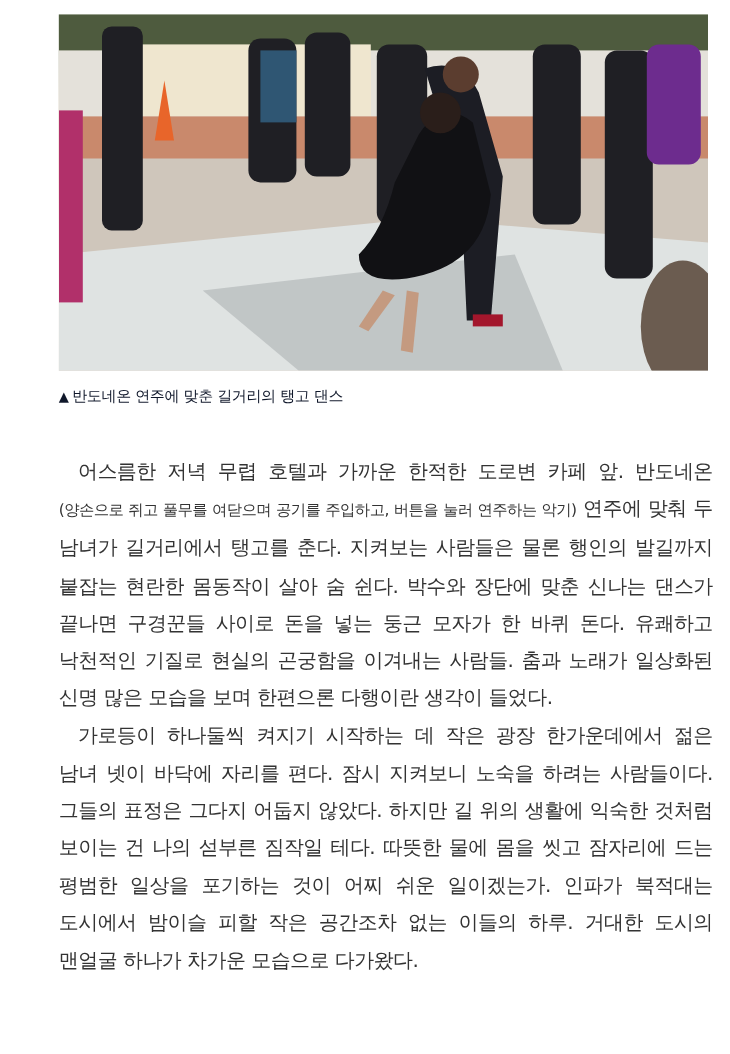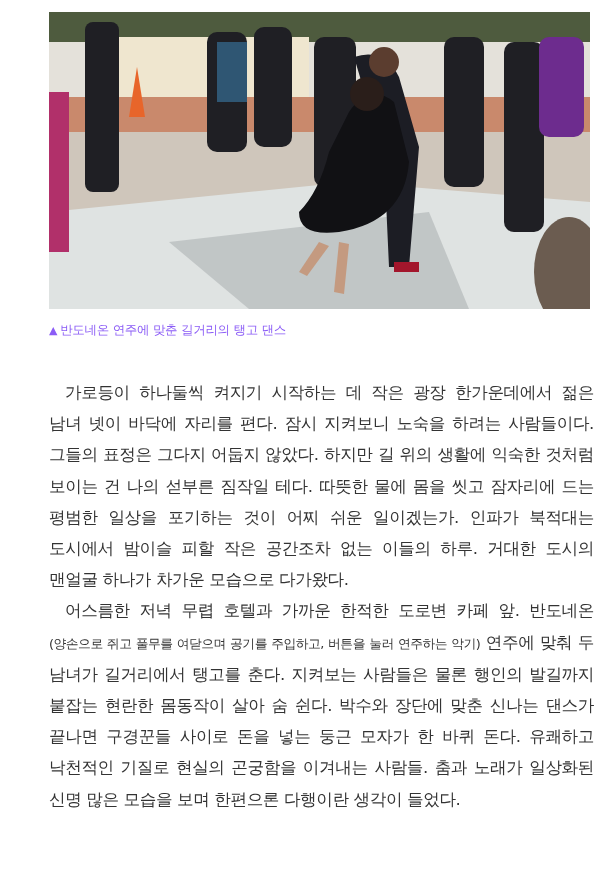--- a/index.html
+++ b/index.html
@@ -1,21 +1,21 @@
 <!DOCTYPE html>
 <html><head>
 <meta charset="utf-8">
 <style>
   html, body { margin: 0; padding: 0; background: #ffffff; }
   body { width: 608px; height: 878px; position: relative; overflow: hidden;
          font-family: "DejaVu Sans", "Liberation Sans", sans-serif; color: #333; }
   .photo { position: absolute; left: 49px; top: 12px; width: 541px; height: 297px; overflow: hidden;
            background: linear-gradient(180deg, #5a6a4a 0%, #b9a98a 25%, #c99a80 45%, #d6cfc2 60%, #e9e6df 80%, #dcdad3 100%); }
   .photo svg { display: block; width: 100%; height: 100%; }
-  .caption { position: absolute; left: 49px; top: 322px; font-size: 12.5px; color: #8b5cf6; letter-spacing: -0.3px; }
+  .caption { position: absolute; left: 49px; top: 322px; font-size: 12.5px; color: #0f172a; letter-spacing: -0.3px; }
   .caption .tri { font-size: 11px; margin-right: 3px; }
   .article { position: absolute; left: 49px; top: 377px; width: 545px; font-size: 16.6px; line-height: 31.2px;
              color: #333; letter-spacing: -0.4px; word-break: keep-all; }
   .article p { margin: 0; text-indent: 16px; text-align: justify; }
   .article .small { font-size: 12.8px; letter-spacing: -0.5px; }
 </style>
 </head>
 <body>
 
 <div class="photo" title="Street tango dancers performing before a crowd">
@@ -51,15 +51,15 @@
 
     <ellipse cx="520" cy="260" rx="35" ry="55" fill="#6b5c50"></ellipse>
   </svg>
 </div>
 
 <div class="caption">
   <span class="tri">▲</span><span>반도네온 연주에 맞춘 길거리의 탱고 댄스</span>
 </div>
 
 <div class="article">
+  <p><span>어스름한 저녁 무렵 호텔과 가까운 한적한 도로변 카페 앞. 반도네온</span><span class="small">(양손으로 쥐고 풀무를 여닫으며 공기를 주입하고, 버튼을 눌러 연주하는 악기)</span><span> 연주에 맞춰 두 남녀가 길거리에서 탱고를 춘다. 지켜보는 사람들은 물론 행인의 발길까지 붙잡는 현란한 몸동작이 살아 숨 쉰다. 박수와 장단에 맞춘 신나는 댄스가 끝나면 구경꾼들 사이로 돈을 넣는 둥근 모자가 한 바퀴 돈다. 유쾌하고 낙천적인 기질로 현실의 곤궁함을 이겨내는 사람들. 춤과 노래가 일상화된 신명 많은 모습을 보며 한편으론 다행이란 생각이 들었다.</span></p>
   <p>가로등이 하나둘씩 켜지기 시작하는 데 작은 광장 한가운데에서 젊은 남녀 넷이 바닥에 자리를 편다. 잠시 지켜보니 노숙을 하려는 사람들이다. 그들의 표정은 그다지 어둡지 않았다. 하지만 길 위의 생활에 익숙한 것처럼 보이는 건 나의 섣부른 짐작일 테다. 따뜻한 물에 몸을 씻고 잠자리에 드는 평범한 일상을 포기하는 것이 어찌 쉬운 일이겠는가. 인파가 북적대는 도시에서 밤이슬 피할 작은 공간조차 없는 이들의 하루. 거대한 도시의 맨얼굴 하나가 차가운 모습으로 다가왔다.</p>
-  <p><span>어스름한 저녁 무렵 호텔과 가까운 한적한 도로변 카페 앞. 반도네온</span><span class="small">(양손으로 쥐고 풀무를 여닫으며 공기를 주입하고, 버튼을 눌러 연주하는 악기)</span><span> 연주에 맞춰 두 남녀가 길거리에서 탱고를 춘다. 지켜보는 사람들은 물론 행인의 발길까지 붙잡는 현란한 몸동작이 살아 숨 쉰다. 박수와 장단에 맞춘 신나는 댄스가 끝나면 구경꾼들 사이로 돈을 넣는 둥근 모자가 한 바퀴 돈다. 유쾌하고 낙천적인 기질로 현실의 곤궁함을 이겨내는 사람들. 춤과 노래가 일상화된 신명 많은 모습을 보며 한편으론 다행이란 생각이 들었다.</span></p>
 </div>
 
 </body></html>

